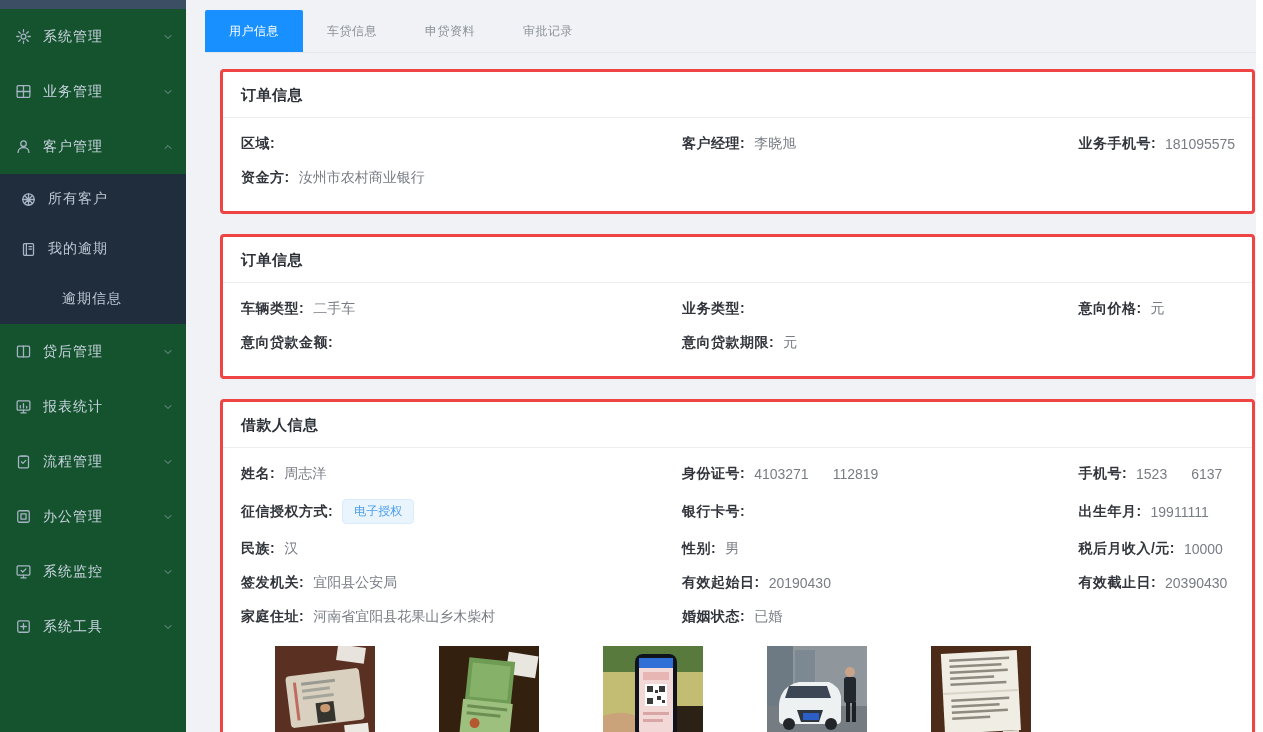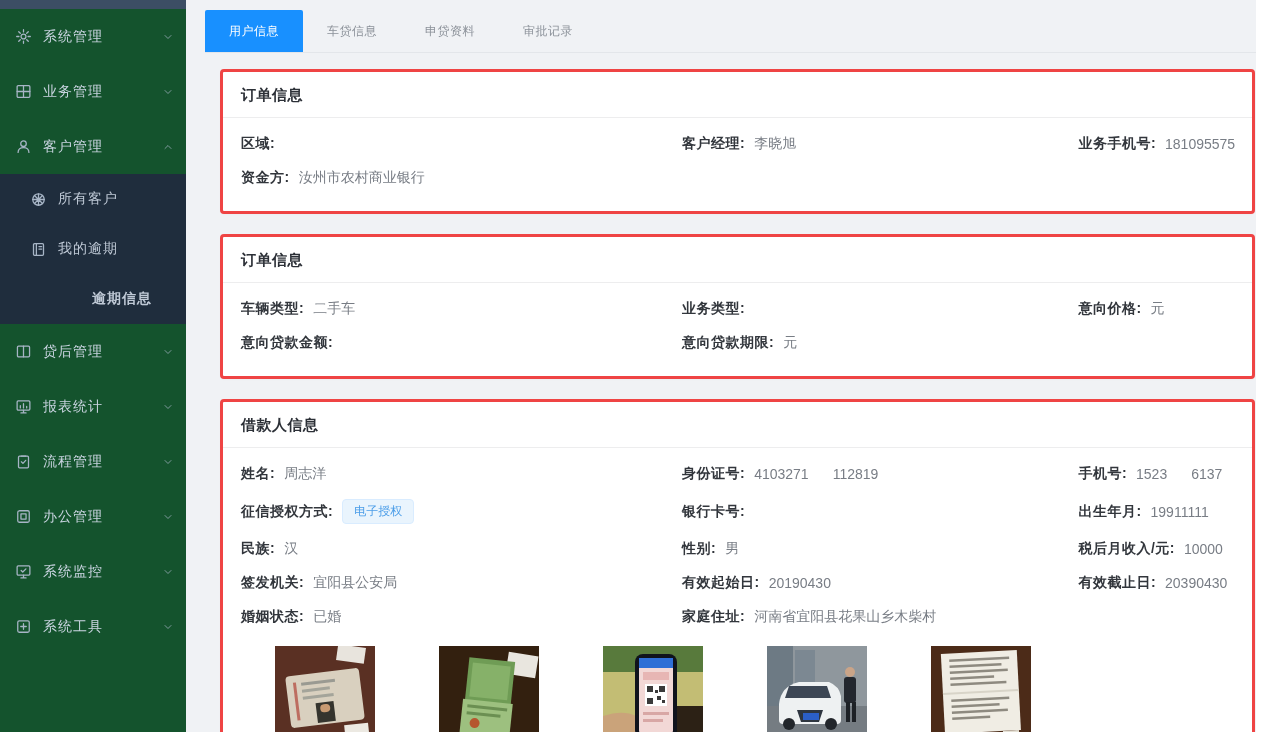--- a/index.html
+++ b/index.html
@@ -11,22 +11,22 @@
   
   .sidebar{position:absolute;left:0;top:0;bottom:0;width:186px;background:#14532d;z-index:2;}
   .sidebar-top-cut{height:9px;background:#3c4e64;}
   .menu-item{height:55px;display:flex;align-items:center;padding:0 12px 0 15px;
     color:#c9d4e0;font-size:14px;cursor:pointer;user-select:none;}
   .menu-item .mi-icon{width:17px;height:17px;margin-right:11px;flex:0 0 auto;display:flex;}
   .menu-item .mi-label{flex:1;letter-spacing:1px;}
   .menu-item svg{stroke:#a7b5c6;fill:none;stroke-width:1.2;stroke-linecap:round;stroke-linejoin:round;}
   .chev{width:12px;height:12px;display:flex;opacity:.8;}
   .submenu{background:#1f2d3d;}
-  .submenu .menu-item{height:50px;padding-left:30px;color:#bfc9d6;}
-  .submenu .mi-noicon{padding-left:92px;font-weight:bold;}
+  .submenu .menu-item{height:50px;padding-left:20px;color:#bfc9d6;}
+  .submenu .mi-noicon{padding-left:62px;}
   
   .main{position:absolute;left:186px;top:0;right:0;bottom:0;background:#f0f2f5;overflow:hidden;}
   .tabs{display:flex;margin:10px 0 0 19px;border-bottom:1px solid #e3e6ea;height:42px;}
   .tab{padding:0 24px;line-height:42px;font-size:12px;color:#8b9199;cursor:pointer;letter-spacing:.5px;}
   .tab.active{background:#1890ff;color:#fff;border-radius:2px 2px 0 0;}
   .card{background:#fff;border:3px solid #ef4444;border-radius:4px;margin:16px 8px 0 34px;
     box-shadow:0 1px 2px rgba(0,0,0,.02);}
   .card+.card{margin-top:20px;}
   .card-title{font-size:15px;font-weight:bold;color:#2c3037;padding:14px 20px 12px 18px;
     border-bottom:1px solid #ededee;letter-spacing:.5px;}
@@ -330,26 +330,26 @@
         <div class="cell">
           <span class="f-label">有效起始日:</span>
           <span class="f-value">20190430</span>
         </div>
         <div class="cell">
           <span class="f-label">有效截止日:</span>
           <span class="f-value">20390430</span>
         </div>
 
         <div class="cell">
+          <span class="f-label">家庭住址:</span>
+          <span class="f-value">河南省宜阳县花果山乡木柴村</span>
+        </div>
+        <div class="cell">
           <span class="f-label">婚姻状态:</span>
           <span class="f-value">已婚</span>
-        </div>
-        <div class="cell">
-          <span class="f-label">家庭住址:</span>
-          <span class="f-value">河南省宜阳县花果山乡木柴村</span>
         </div>
         <div class="cell"></div>
       </div>
 
       <div class="photos">
 
         <div class="photo-wrap">
           <svg class="photo" viewBox="0 0 100 99">
             <rect width="100" height="99" fill="#5a3023"></rect>
             <rect x="62" y="0" width="28" height="16" fill="#e8e4dd" transform="rotate(8 76 8)"></rect>

